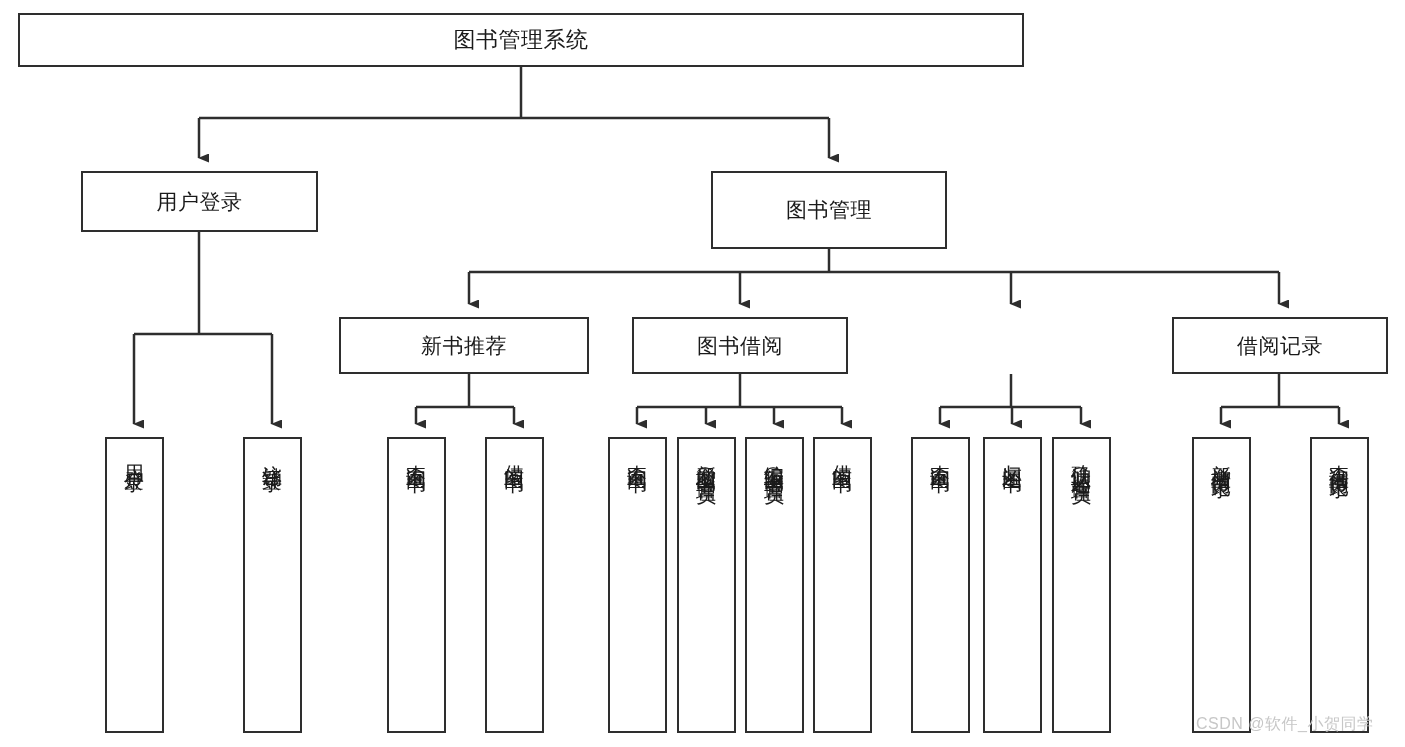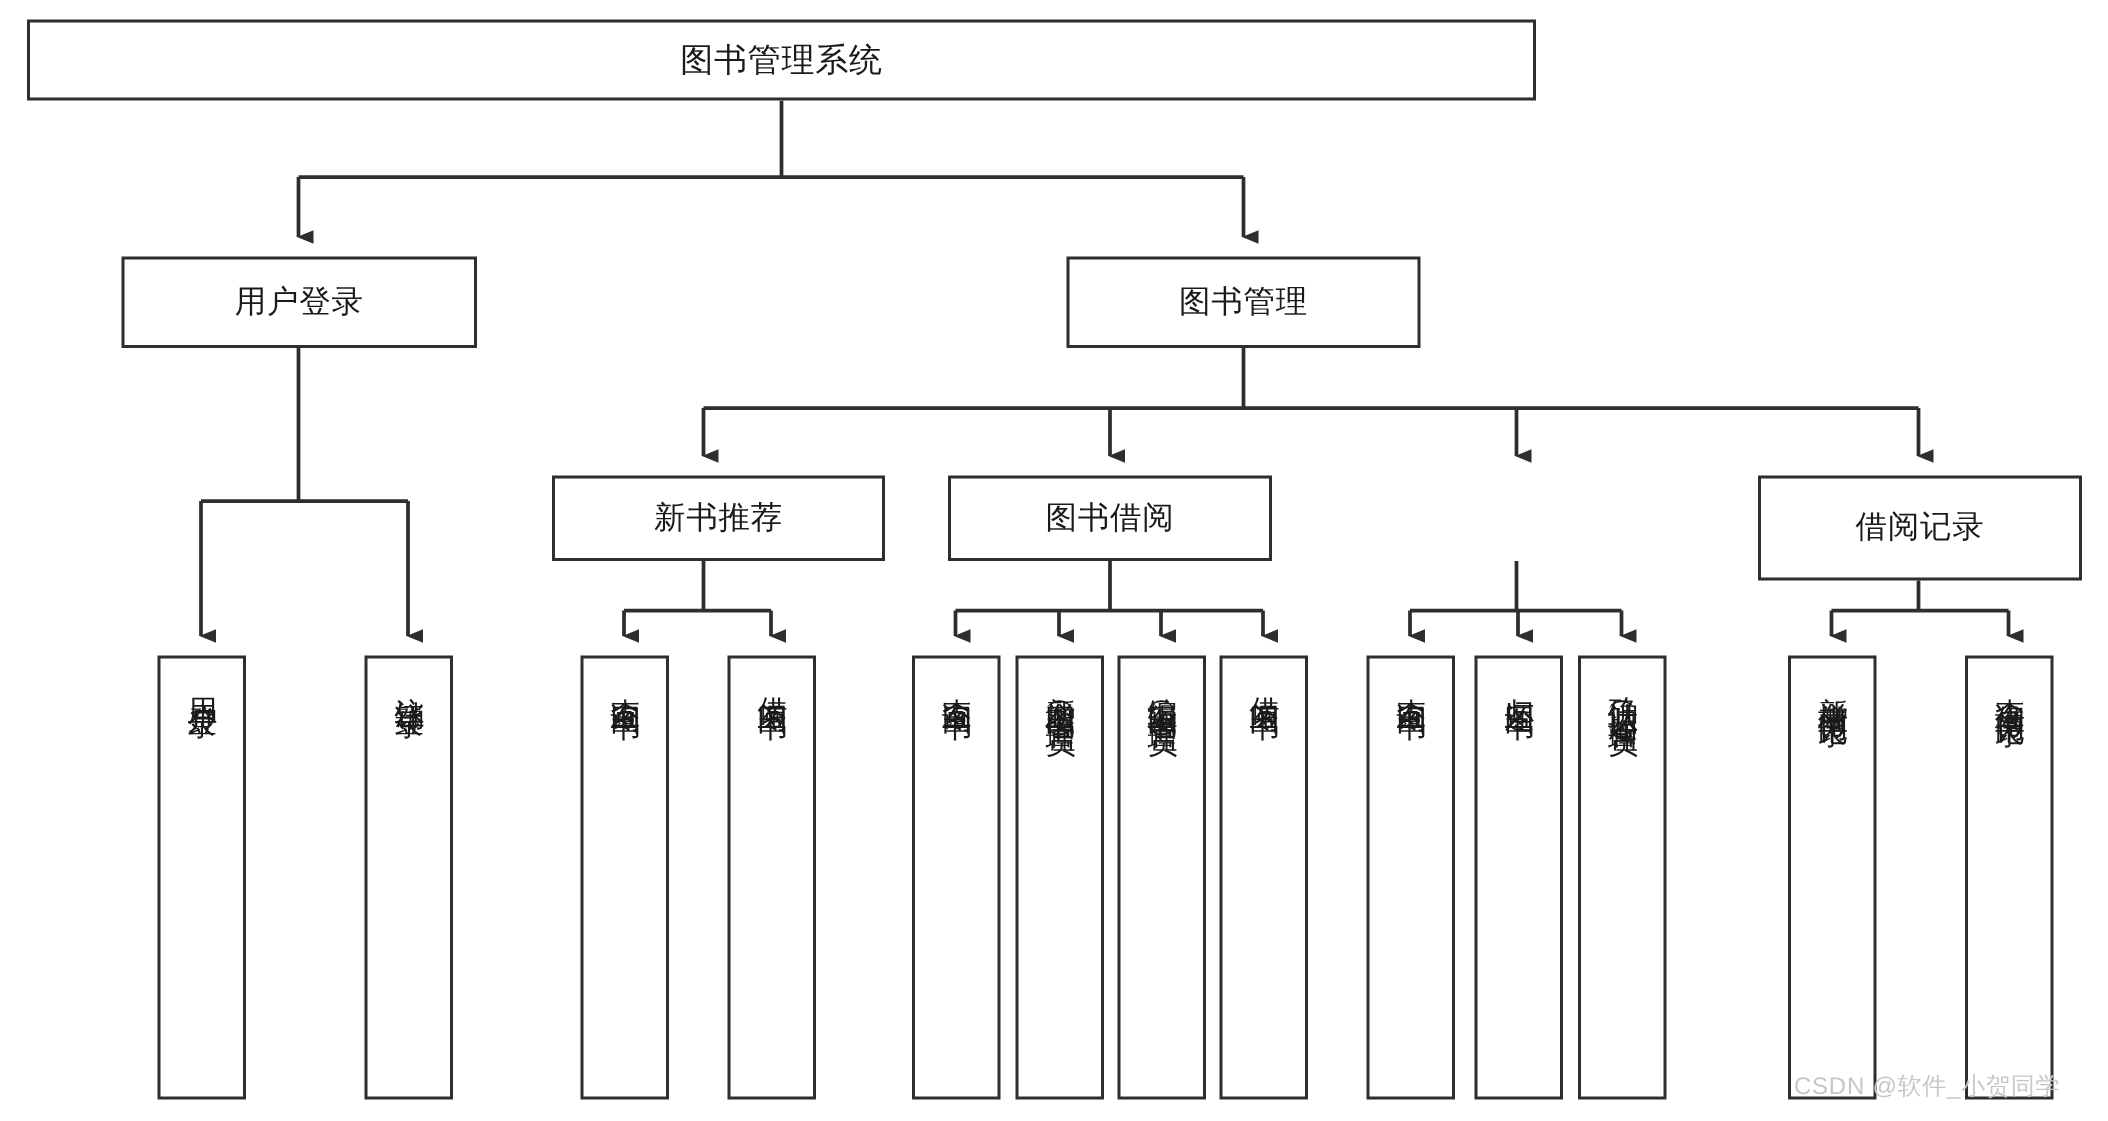--- a/index.html
+++ b/index.html
@@ -125,31 +125,31 @@
     </g>
   </svg>
 
   <div class="node node-h node-root" style="left:18px; top:13px; width:1006px; height:54px;">
     <span>图书管理系统</span>
   </div>
 
   <div class="node node-h" style="left:81px; top:171px; width:237px; height:61px;">
     <span>用户登录</span>
   </div>
-  <div class="node node-h" style="left:711px; top:171px; width:236px; height:61px;">
+  <div class="node node-h" style="left:711px; top:171px; width:236px; height:78px;">
     <span>图书管理</span>
   </div>
 
-  <div class="node node-h" style="left:368px; top:317px; width:222px; height:57px;">
+  <div class="node node-h" style="left:339px; top:317px; width:250px; height:57px;">
     <span>新书推荐</span>
   </div>
   <div class="node node-h" style="left:632px; top:317px; width:216px; height:57px;text-align:right;">
     <span>图书借阅</span>
   </div>
-  <div class="node node-h" style="left:1172px; top:317px; width:216px; height:70px;">
+  <div class="node node-h" style="left:1172px; top:317px; width:216px; height:57px;">
     <span>借阅记录</span>
   </div>
 
   <div class="node node-v" style="left:105px; top:437px; width:59px; height:296px;">
     <span class="vtext">用户登录</span>
   </div>
   <div class="node node-v" style="left:243px; top:437px; width:59px; height:296px;">
     <span class="vtext">注销登录</span>
   </div>
 

